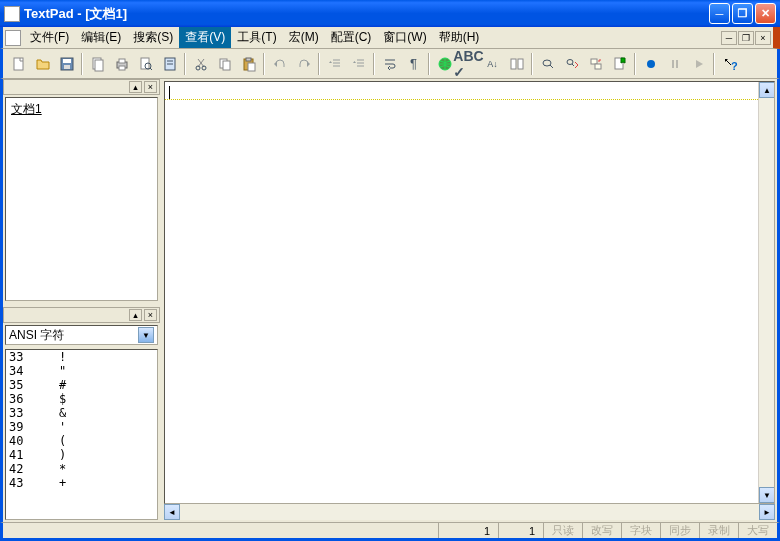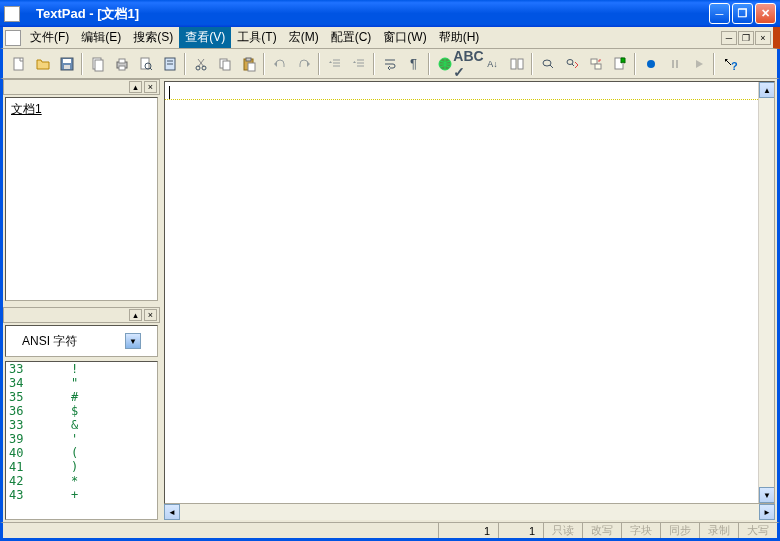--- a/index.html
+++ b/index.html
@@ -1,19 +1,19 @@
 <!DOCTYPE html>
 <html><head>
 <meta charset="utf-8">
 <style>
 * { box-sizing: border-box; margin: 0; padding: 0; }
 body { font-family: "Microsoft Sans Serif", "SimSun", sans-serif; font-size: 12px; background: #ece9d8; width: 780px; height: 541px; overflow: hidden; }
 .titlebar { height: 27px; background: linear-gradient(to bottom, #0058e6 0%, #1f72ff 10%, #0054e3 50%, #0054e3 90%, #003dd7 100%); display: flex; align-items: center; padding: 0 4px; color: white; font-weight: bold; font-size: 13px; }
 .titlebar-icon { width: 16px; height: 16px; margin-right: 4px; background: #fff; border: 1px solid #999; display: inline-block; }
-.titlebar-text { flex: 1; margin-left: 12px; }
+.titlebar-text { flex: 1; }
 .win-buttons { display: flex; gap: 2px; }
 .win-btn { width: 21px; height: 21px; border: 1px solid #fff; border-radius: 3px; display: flex; align-items: center; justify-content: center; font-weight: bold; font-size: 11px; color: white; cursor: pointer; }
 .win-min { background: linear-gradient(to bottom, #3d91ff, #0054e3); }
 .win-max { background: linear-gradient(to bottom, #3d91ff, #0054e3); }
 .win-close { background: linear-gradient(to bottom, #f39689, #e3522b); }
 .menubar { height: 22px; background: #ece9d8; border-bottom: 1px solid #aca899; display: flex; align-items: center; padding: 0 2px; border-left: 3px solid #0054e3; border-right: 7px solid #c2410c; }
 .menubaricon { width: 16px; height: 16px; background: #fff; border: 1px solid #999; margin-right: 3px; }
 .menu-item { padding: 2px 6px; cursor: pointer; }
 .menu-item.active { background: #0369a1; color: white; }
 .mdi-buttons { margin-left: auto; display: flex; gap: 1px; }
@@ -22,24 +22,24 @@
 .tbtn { width: 23px; height: 23px; display: flex; align-items: center; justify-content: center; cursor: pointer; border: 1px solid transparent; font-size: 14px; }
 .tsep { width: 2px; height: 22px; border-left: 1px solid #aca899; border-right: 1px solid #fff; margin: 0 2px; }
 .content { display: flex; height: 443px; border-left: 3px solid #0054e3; border-right: 3px solid #0054e3; }
 .left-panel { width: 157px; display: flex; flex-direction: column; background: #ece9d8; }
 .panel-header { height: 16px; background: #ece9d8; border: 1px solid #aca899; display: flex; justify-content: flex-end; align-items: center; padding: 0 2px; gap: 2px; }
 .panel-hbtn { width: 13px; height: 12px; font-size: 9px; display: flex; align-items: center; justify-content: center; border: 1px solid #aca899; cursor: pointer; background: #ece9d8; }
 .doc-list { flex: 1; background: white; border: 1px inset #aca899; margin: 2px; padding: 2px; overflow: auto; }
 .doc-item { padding: 1px 3px; cursor: pointer; text-decoration: underline; }
 .splitter-h { height: 4px; background: #ece9d8; cursor: ns-resize; }
 .char-panel { height: 215px; display: flex; flex-direction: column; }
-.char-dropdown { margin: 2px; height: 32px; background: white; border: 1px inset #aca899; display: flex; align-items: center; padding: 0 16px; cursor: pointer; }
+.char-dropdown { margin: 2px; height: 20px; background: white; border: 1px inset #aca899; display: flex; align-items: center; padding: 0 3px; cursor: pointer; }
 .char-dropdown-arrow { margin-left: auto; width: 16px; height: 16px; background: linear-gradient(to bottom, #d6e7ff, #87b5ea); border: 1px solid #7b9ebd; display: flex; align-items: center; justify-content: center; font-size: 8px; }
 .char-list { flex: 1; background: white; border: 1px inset #aca899; margin: 2px; overflow-y: scroll; font-family: monospace; }
-.char-row { display: flex; padding: 0 3px; color: #15803d; gap: 12px; }
+.char-row { display: flex; padding: 0 3px; color: #000000; }
 .char-code { width: 50px; }
 .splitter-v { width: 4px; background: #ece9d8; cursor: ew-resize; }
 .editor-area { flex: 1; display: flex; flex-direction: column; }
 .editor { flex: 1; background: white; border: 1px inset #aca899; margin: 2px 2px 0 0; position: relative; overflow: hidden; }
 .editor-cursor { position: absolute; top: 4px; left: 4px; width: 1px; height: 14px; background: black; }
 .editor-line { position: absolute; top: 17px; left: 0; right: 14px; border-top: 1px dotted #d4c800; }
 .editor-vscroll { position: absolute; right: 0; top: 0; bottom: 0; width: 16px; background: #f1efe2; border-left: 1px solid #d4d0c8; }
 .editor-vscroll-btn { width: 16px; height: 16px; background: linear-gradient(to bottom, #d6e7ff, #bcd4f6); border: 1px solid #7b9ebd; font-size: 8px; display: flex; align-items: center; justify-content: center; cursor: pointer; }
 .editor-hscroll { height: 16px; background: #f1efe2; margin: 0 2px 2px 0; display: flex; }
 .editor-hscroll-btn { width: 16px; height: 16px; background: linear-gradient(to bottom, #d6e7ff, #bcd4f6); border: 1px solid #7b9ebd; font-size: 8px; display: flex; align-items: center; justify-content: center; cursor: pointer; }

